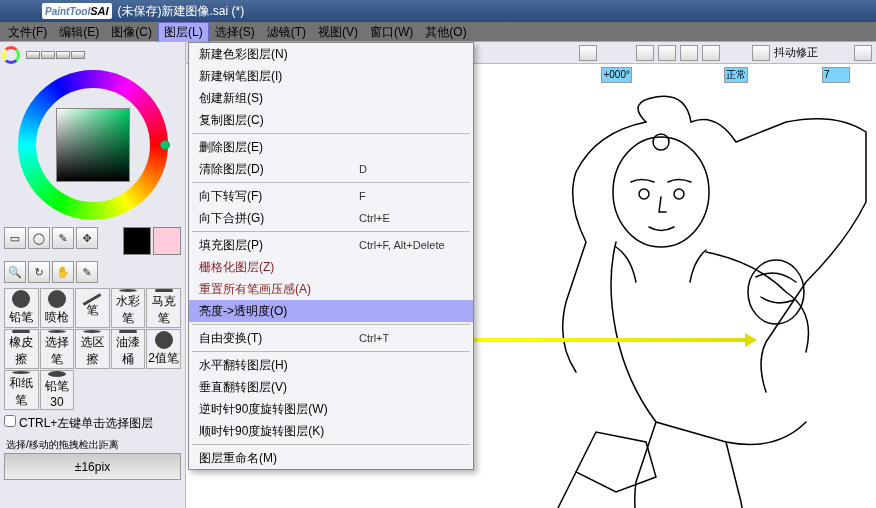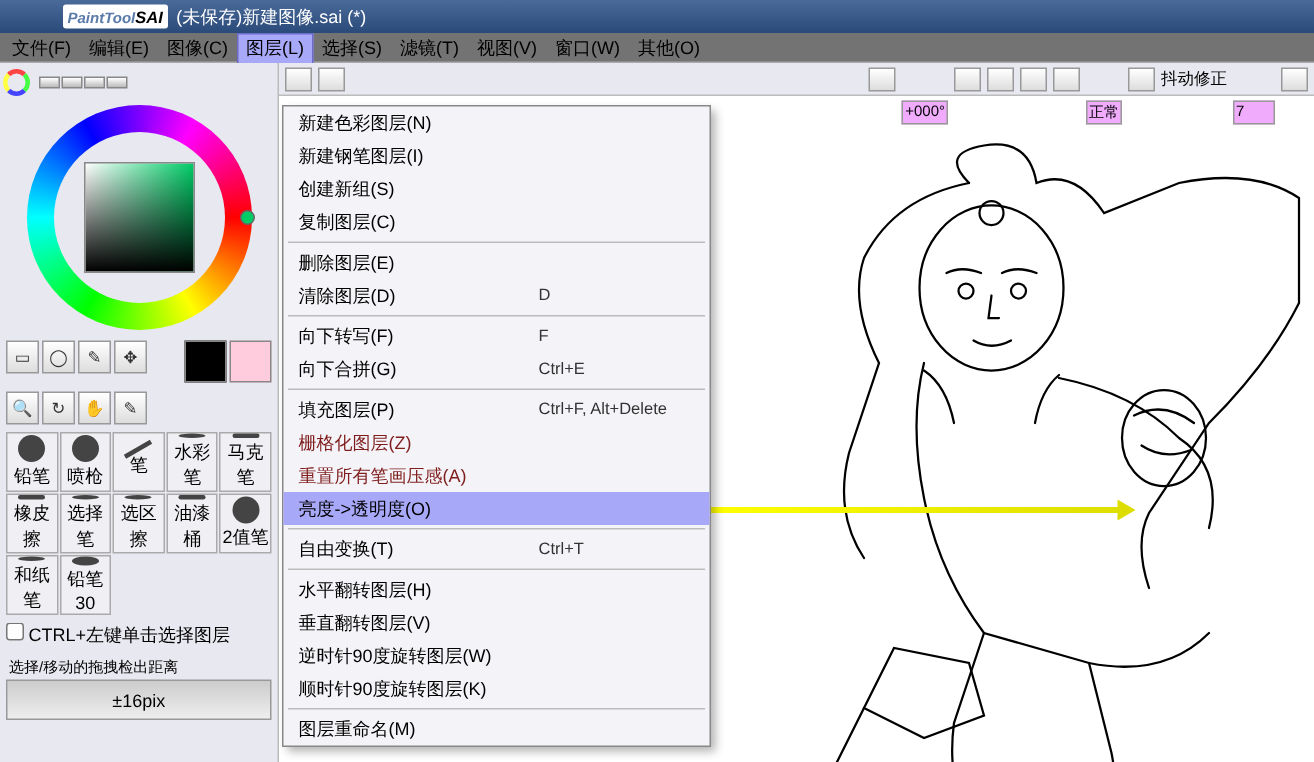--- a/index.html
+++ b/index.html
@@ -35,22 +35,22 @@
 .bc .ic{width:18px;height:18px;background:#444;border-radius:50%;margin-bottom:1px;}
 .bc .ic.sq{border-radius:2px;}
 .bc .ic.line{height:3px;border-radius:0;width:20px;transform:rotate(-30deg);}
 .chk-row{padding:3px 2px;display:flex;align-items:flex-start;gap:3px;}
 .chk-row input{width:12px;height:12px;}
 .slider-row{padding:2px;}
 .slider-bar{height:27px;background:linear-gradient(#ccc,#eee);border:1px solid #999;display:flex;align-items:center;justify-content:center;font-size:10px;}
 .canvas-area{flex:1;position:relative;background:#fff;}
 .canvas-tb{height:22px;background:#e8e8f0;border-bottom:1px solid #bbb;display:flex;align-items:center;gap:4px;padding:0 4px;}
 .ctb-btn{width:18px;height:16px;border:1px solid #999;background:linear-gradient(#fff,#ddd);}
-.ctb-field{height:16px;border:1px solid #999;background:#f0abfc;padding:0 1px;display:flex;align-items:center;font-size:10px;margin-top:44px;}
-.dropdown{position:absolute;left:188px;top:42px;width:286px;background:#f4f4f8;border:1px solid #888;box-shadow:3px 3px 6px rgba(0,0,0,0.3);z-index:20;margin-top:28px;}
+.ctb-field{height:16px;border:1px solid #999;background:#7dd3fc;padding:0 1px;display:flex;align-items:center;font-size:10px;margin-top:44px;}
+.dropdown{position:absolute;left:188px;top:42px;width:286px;background:#f4f4f8;border:1px solid #888;box-shadow:3px 3px 6px rgba(0,0,0,0.3);z-index:20;}
 .dd-item{display:flex;align-items:center;height:22px;padding:0 10px;cursor:default;position:relative;}
 .dd-item .lbl{flex:0 0 160px;}
 .dd-item .sc{color:#333;font-size:11px;}
 .dd-item.disabled{color:#7f1d1d;}
 .dd-item.hl{background:#a8a8f8;}
 .dd-sep{height:1px;background:#bbb;margin:2px 3px;}
 .arrow{position:absolute;left:474px;top:338px;width:280px;height:4px;background:linear-gradient(to right,#ff0,#dd0);z-index:15;}
 .arrow::after{content:"";position:absolute;right:-10px;top:-5px;border:7px solid transparent;border-left:12px solid #dd0;}
 .lineart{position:absolute;right:0;top:40px;width:420px;height:460px;}
 </style>

